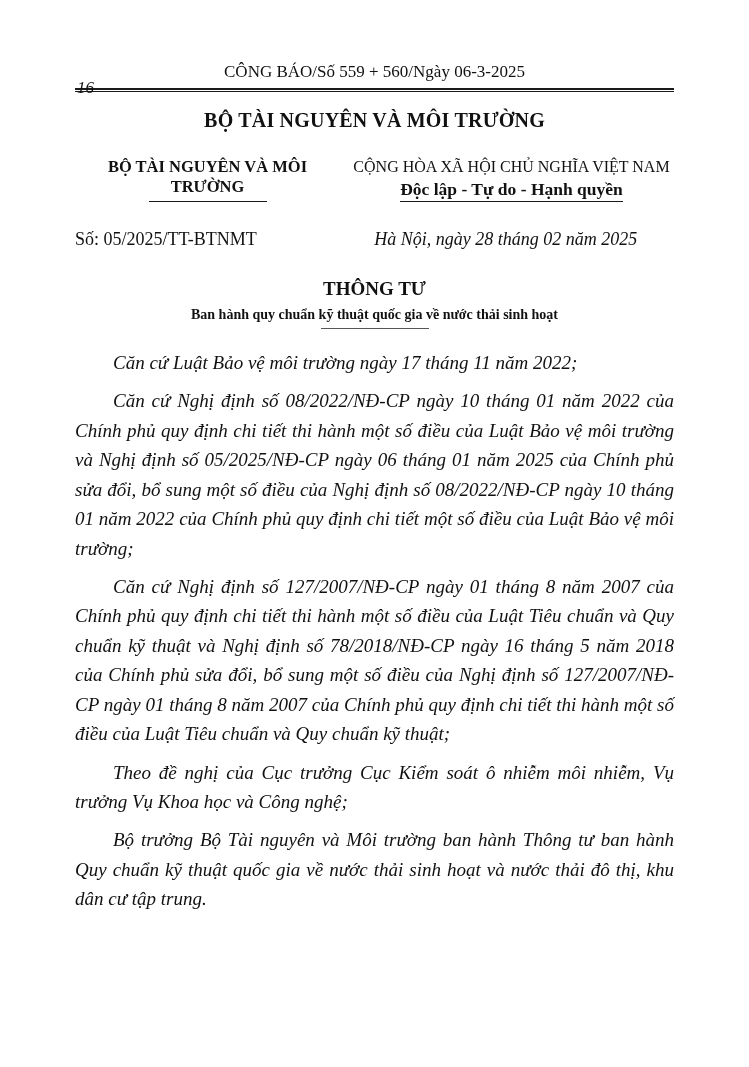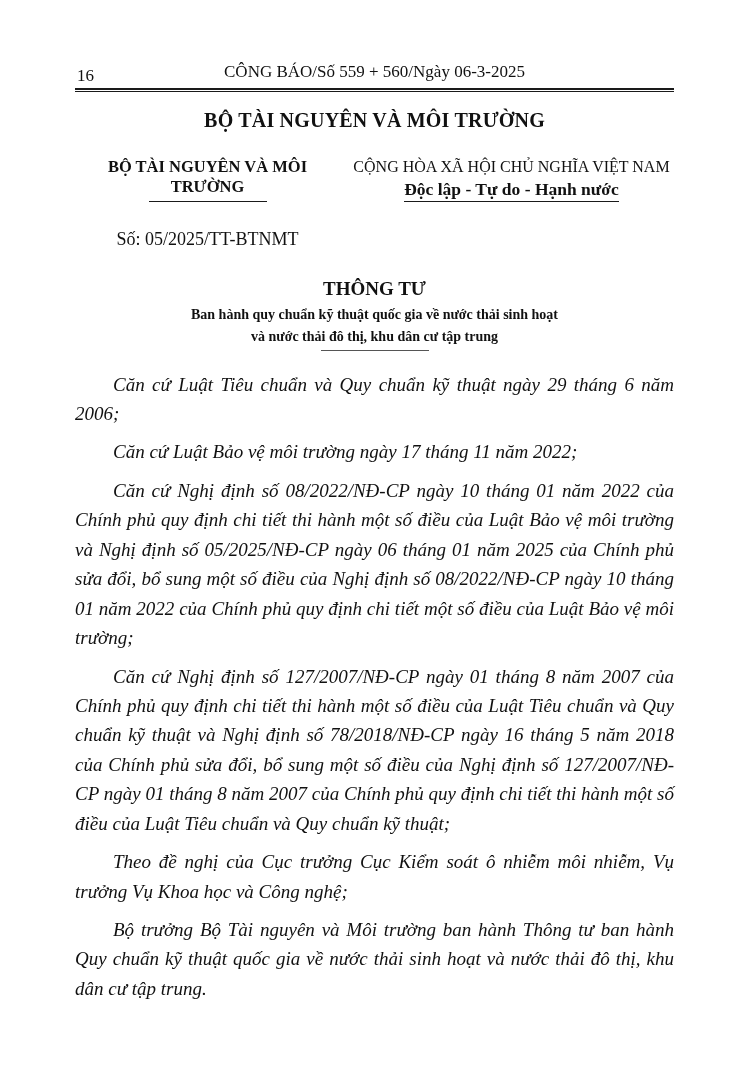--- a/index.html
+++ b/index.html
@@ -19,21 +19,22 @@
   }
   
   .running-head {
     position: relative;
     height: 22px;
     font-size: 17px;
   }
   .page-number {
     position: absolute;
     left: 2px;
-    top: 4px;
+    top: 16px;
+    font-style: italic;
   }
   .gazette-title {
     text-align: center;
     display: block;
   }
   .double-rule {
     margin-top: 4px;
     height: 4px;
     border-top: 2px solid #1a1a1a;
     border-bottom: 1px solid #1a1a1a;
@@ -86,21 +87,20 @@
     padding-bottom: 1px;
     border-bottom: 1.5px solid #1a1a1a;
   }
   .number-date-row {
     margin-top: 27px;
     display: flex;
     justify-content: space-between;
   }
   .doc-number {
     width: 265px;
-    text-align: center;
     font-size: 18px;
   }
   .place-date {
     width: 340px;
     text-align: center;
     font-style: italic;
     font-size: 18px;
   }
   
   .doc-title-block { margin-top: 14px; text-align: center; }
@@ -146,39 +146,38 @@
 
   <div class="ministry-banner">BỘ TÀI NGUYÊN VÀ MÔI TRƯỜNG</div>
 
   <div class="letterhead">
     <div class="lh-left">
       <div class="issuer-name">BỘ TÀI NGUYÊN VÀ MÔI TRƯỜNG</div>
       <div class="issuer-rule"></div>
     </div>
     <div class="lh-right">
       <div class="national-title">CỘNG HÒA XÃ HỘI CHỦ NGHĨA VIỆT NAM</div>
-      <div><span class="national-motto">Độc lập - Tự do - Hạnh nước</span></div>
+      <div><span class="national-motto">Độc lập - Tự do - Hạnh quyền</span></div>
     </div>
   </div>
 
   <div class="number-date-row">
     <div class="doc-number">Số: 05/2025/TT-BTNMT</div>
+    <div class="place-date">Hà Nội, ngày 28 tháng 02 năm 2025</div>
   </div>
 
   <div class="doc-title-block">
     <div class="doc-type">THÔNG TƯ</div>
     <div class="doc-subtitle">
       <div>Ban hành quy chuẩn kỹ thuật quốc gia về nước thải sinh hoạt</div>
-      <div>và nước thải đô thị, khu dân cư tập trung</div>
     </div>
     <div class="title-rule"></div>
   </div>
 
   <div class="doc-body">
-    <p class="preamble-p">Căn cứ Luật Tiêu chuẩn và Quy chuẩn kỹ thuật ngày 29 tháng 6 năm 2006;</p>
     <p class="preamble-p">Căn cứ Luật Bảo vệ môi trường ngày 17 tháng 11 năm 2022;</p>
     <p class="preamble-p">Căn cứ Nghị định số 08/2022/NĐ-CP ngày 10 tháng 01 năm 2022 của Chính phủ quy định chi tiết thi hành một số điều của Luật Bảo vệ môi trường và Nghị định số 05/2025/NĐ-CP ngày 06 tháng 01 năm 2025 của Chính phủ sửa đổi, bổ sung một số điều của Nghị định số 08/2022/NĐ-CP ngày 10 tháng 01 năm 2022 của Chính phủ quy định chi tiết một số điều của Luật Bảo vệ môi trường;</p>
     <p class="preamble-p">Căn cứ Nghị định số 127/2007/NĐ-CP ngày 01 tháng 8 năm 2007 của Chính phủ quy định chi tiết thi hành một số điều của Luật Tiêu chuẩn và Quy chuẩn kỹ thuật và Nghị định số 78/2018/NĐ-CP ngày 16 tháng 5 năm 2018 của Chính phủ sửa đổi, bổ sung một số điều của Nghị định số 127/2007/NĐ-CP ngày 01 tháng 8 năm 2007 của Chính phủ quy định chi tiết thi hành một số điều của Luật Tiêu chuẩn và Quy chuẩn kỹ thuật;</p>
     <p class="preamble-p">Theo đề nghị của Cục trưởng Cục Kiểm soát ô nhiễm môi nhiễm, Vụ trưởng Vụ Khoa học và Công nghệ;</p>
     <p class="preamble-p">Bộ trưởng Bộ Tài nguyên và Môi trường ban hành Thông tư ban hành Quy chuẩn kỹ thuật quốc gia về nước thải sinh hoạt và nước thải đô thị, khu dân cư tập trung.</p>
 
   </div>
 
 </div>
 

